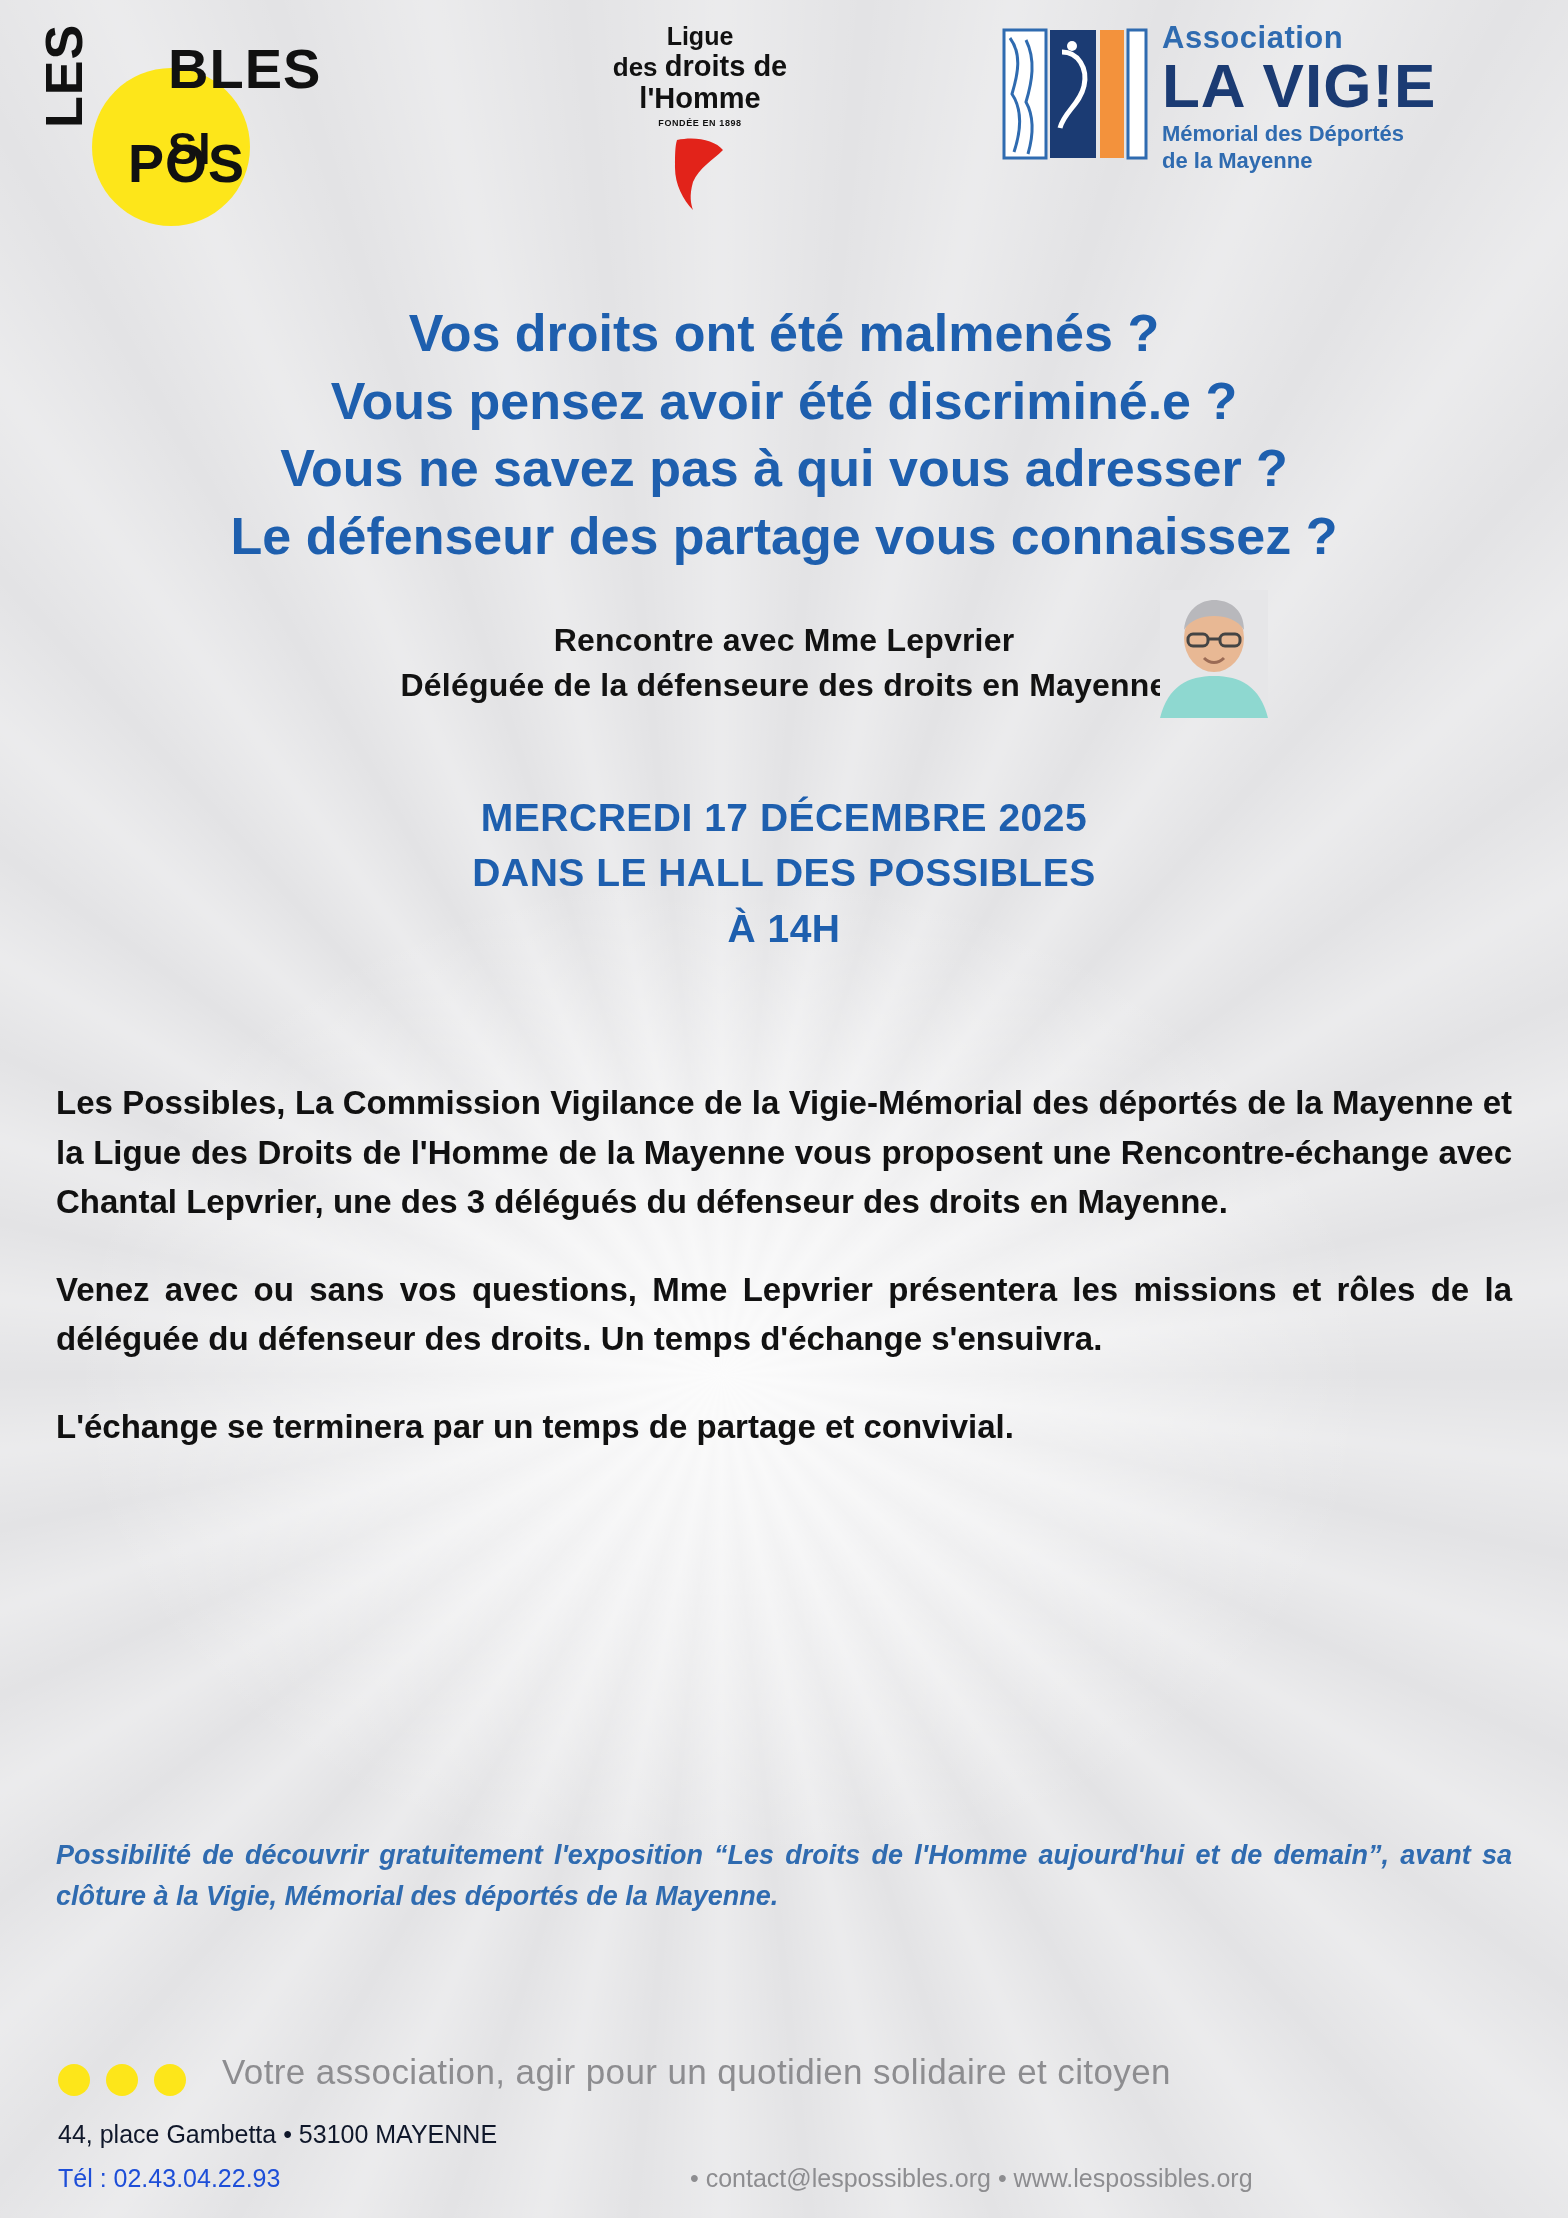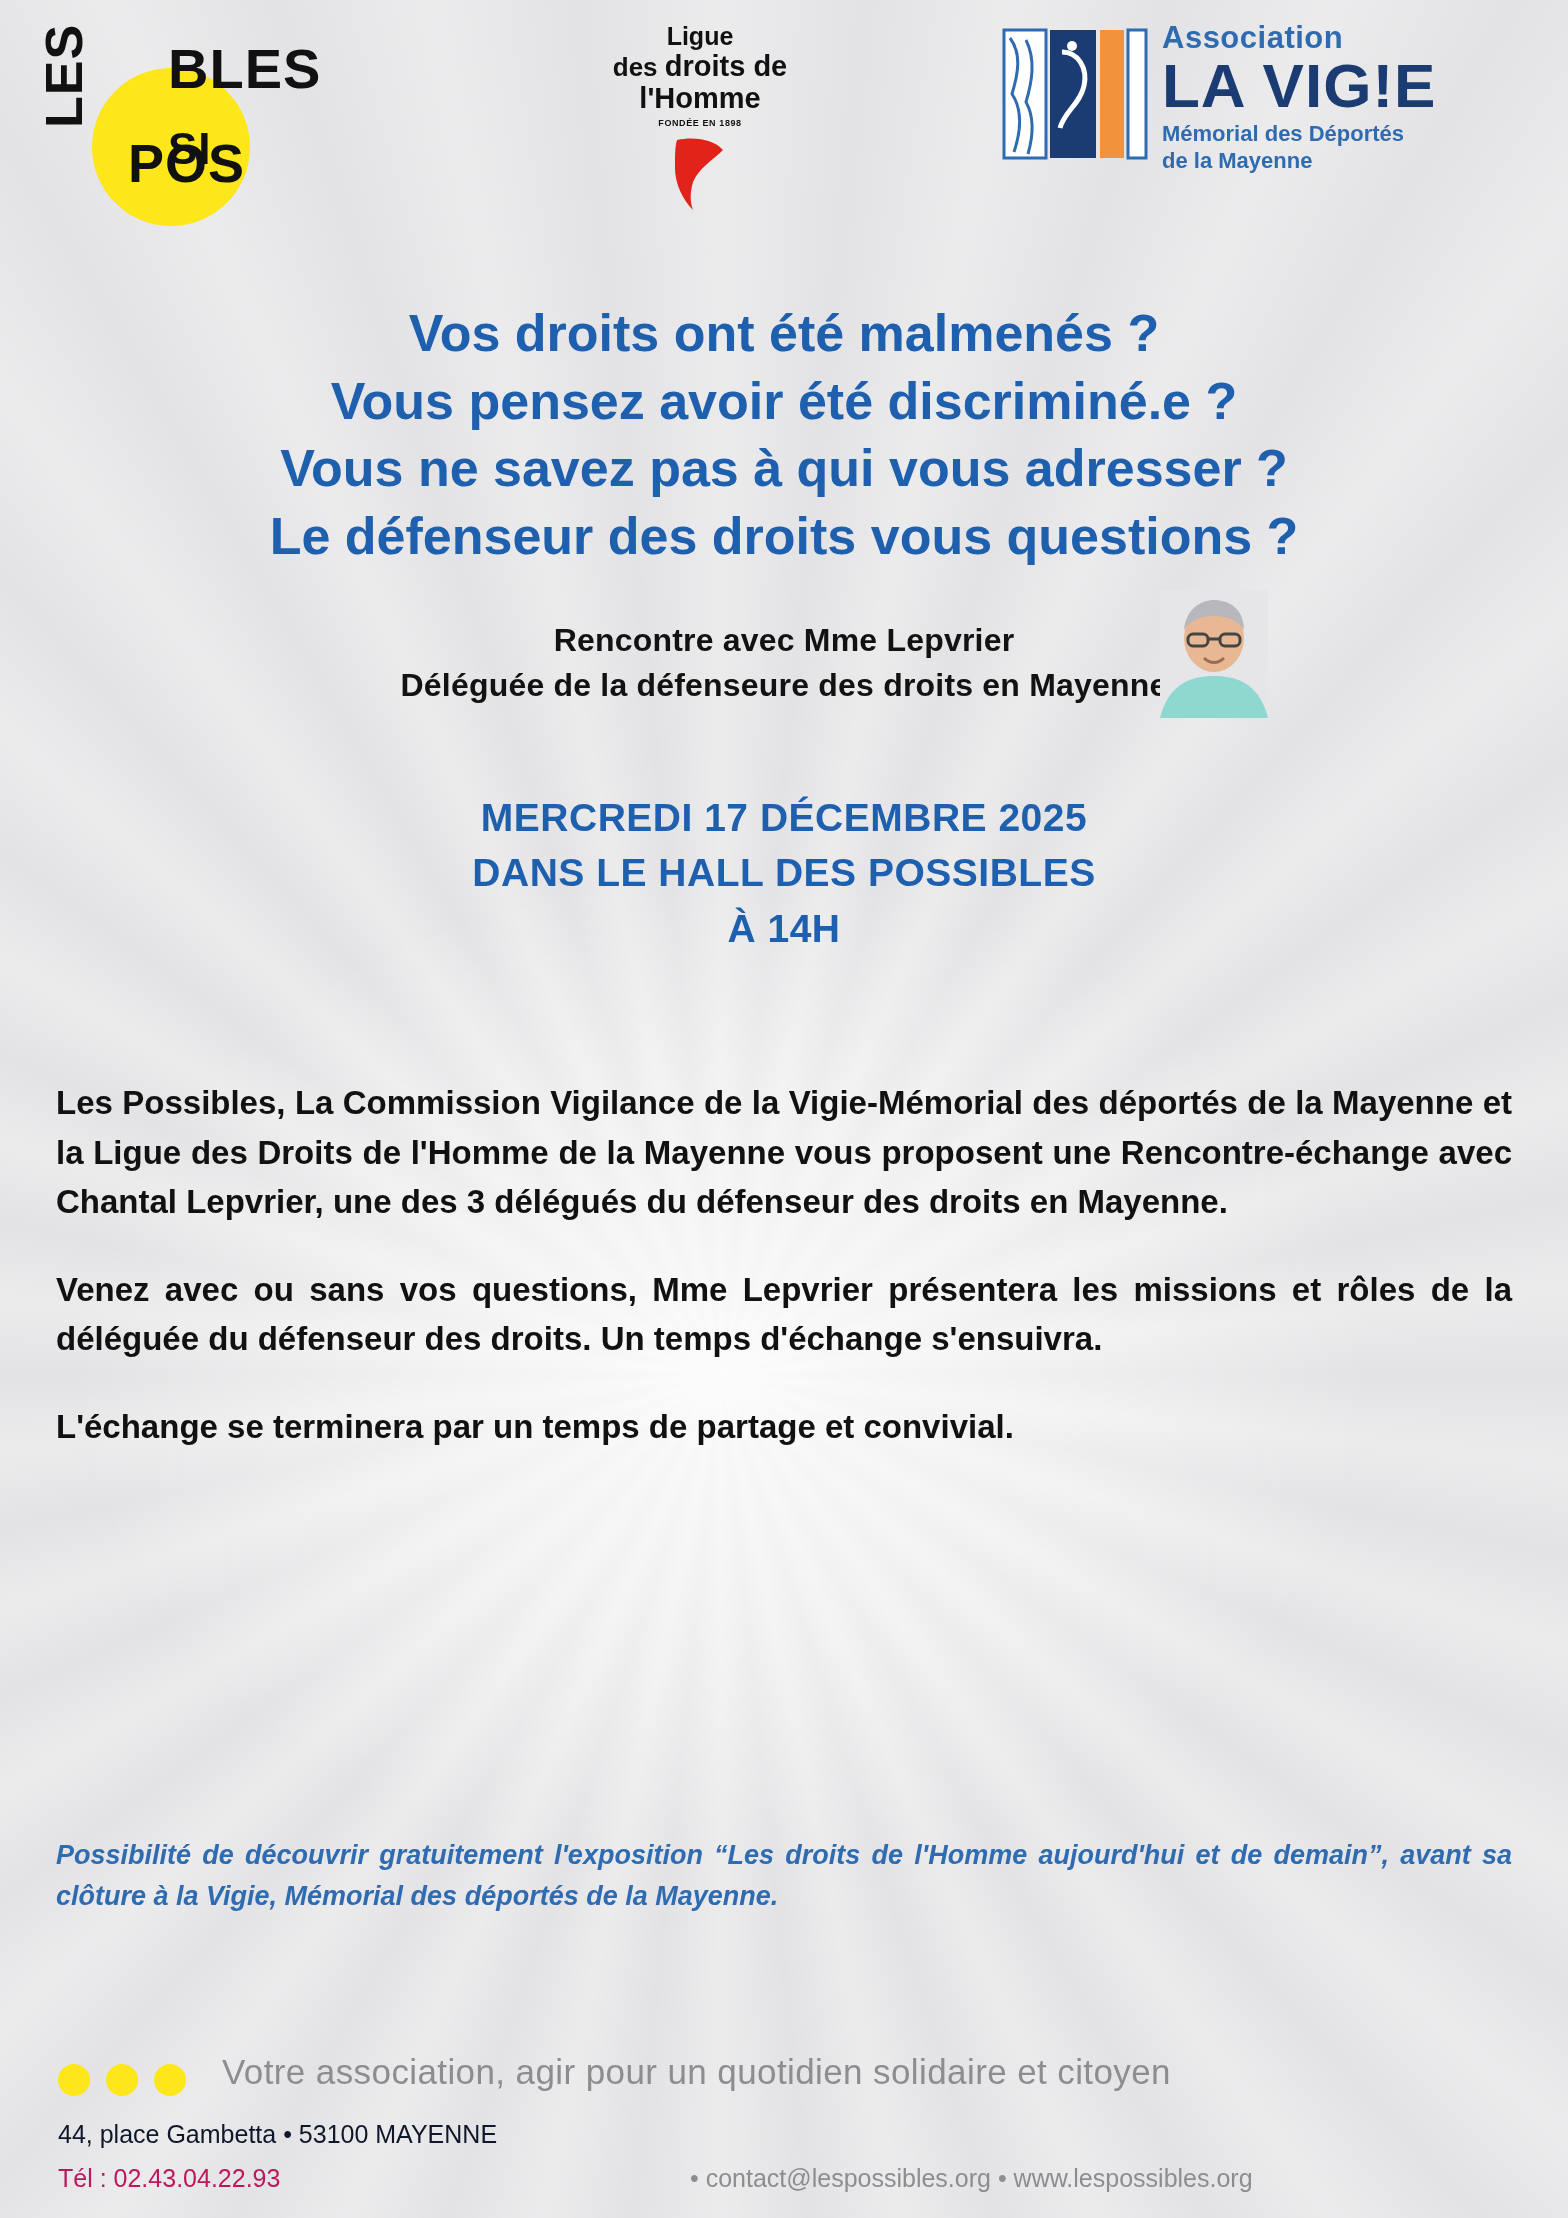--- a/index.html
+++ b/index.html
@@ -265,21 +265,21 @@
     position: absolute;
     left: 58px;
     top: 92px;
     color: #0f172a;
     font-size: 25px;
   }
   .footer-tel {
     position: absolute;
     left: 58px;
     top: 136px;
-    color: #be185d;
+    color: #1d4ed8;
     font-size: 25px;
   }
   .footer-contact {
     position: absolute;
     left: 690px;
     top: 136px;
     color: #8d8d90;
     font-size: 25px;
   }
 </style>
@@ -329,21 +329,21 @@
           <div>de la Mayenne</div>
         </div>
       </div>
     </div>
   </div>
 
   <div class="headline">
     <div>Vos droits ont été malmenés ?</div>
     <div>Vous pensez avoir été discriminé.e ?</div>
     <div>Vous ne savez pas à qui vous adresser ?</div>
-    <div>Le défenseur des droits vous questions ?</div>
+    <div>Le défenseur des partage vous connaissez ?</div>
   </div>
 
   <div class="speaker">
     <div>Rencontre avec Mme Lepvrier</div>
     <div>Déléguée de la défenseure des droits en Mayenne</div>
   </div>
 
   <svg class="portrait" viewBox="0 0 108 128">
     <rect x="0" y="0" width="108" height="128" fill="#e6e6e8"></rect>
     <path d="M0 128 C8 96 28 86 54 86 C80 86 100 96 108 128 Z" fill="#8ed8d0"></path>

